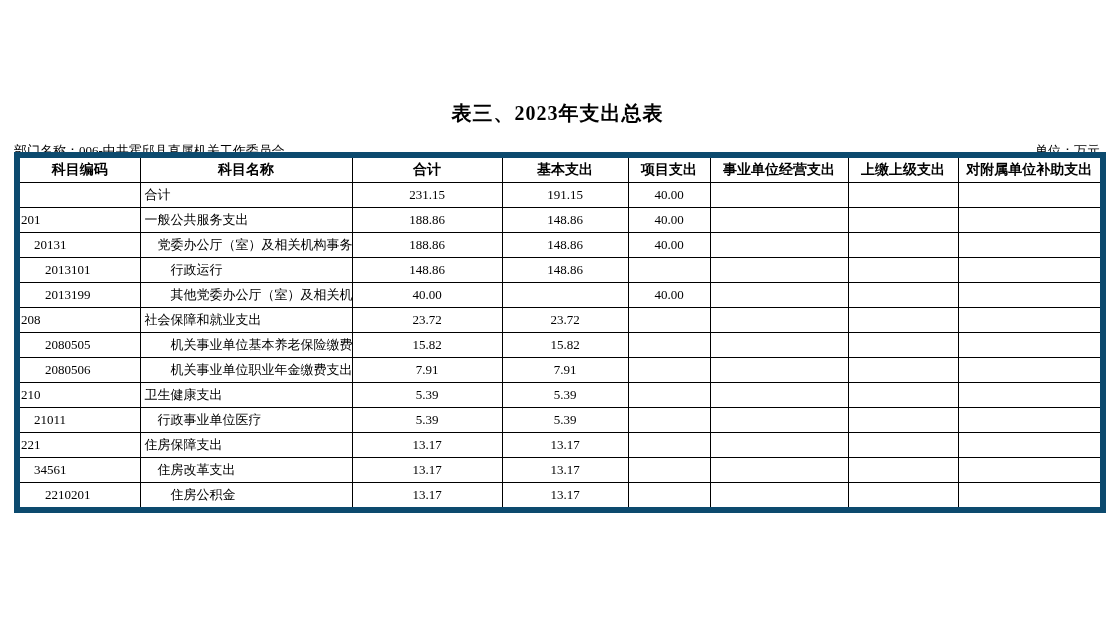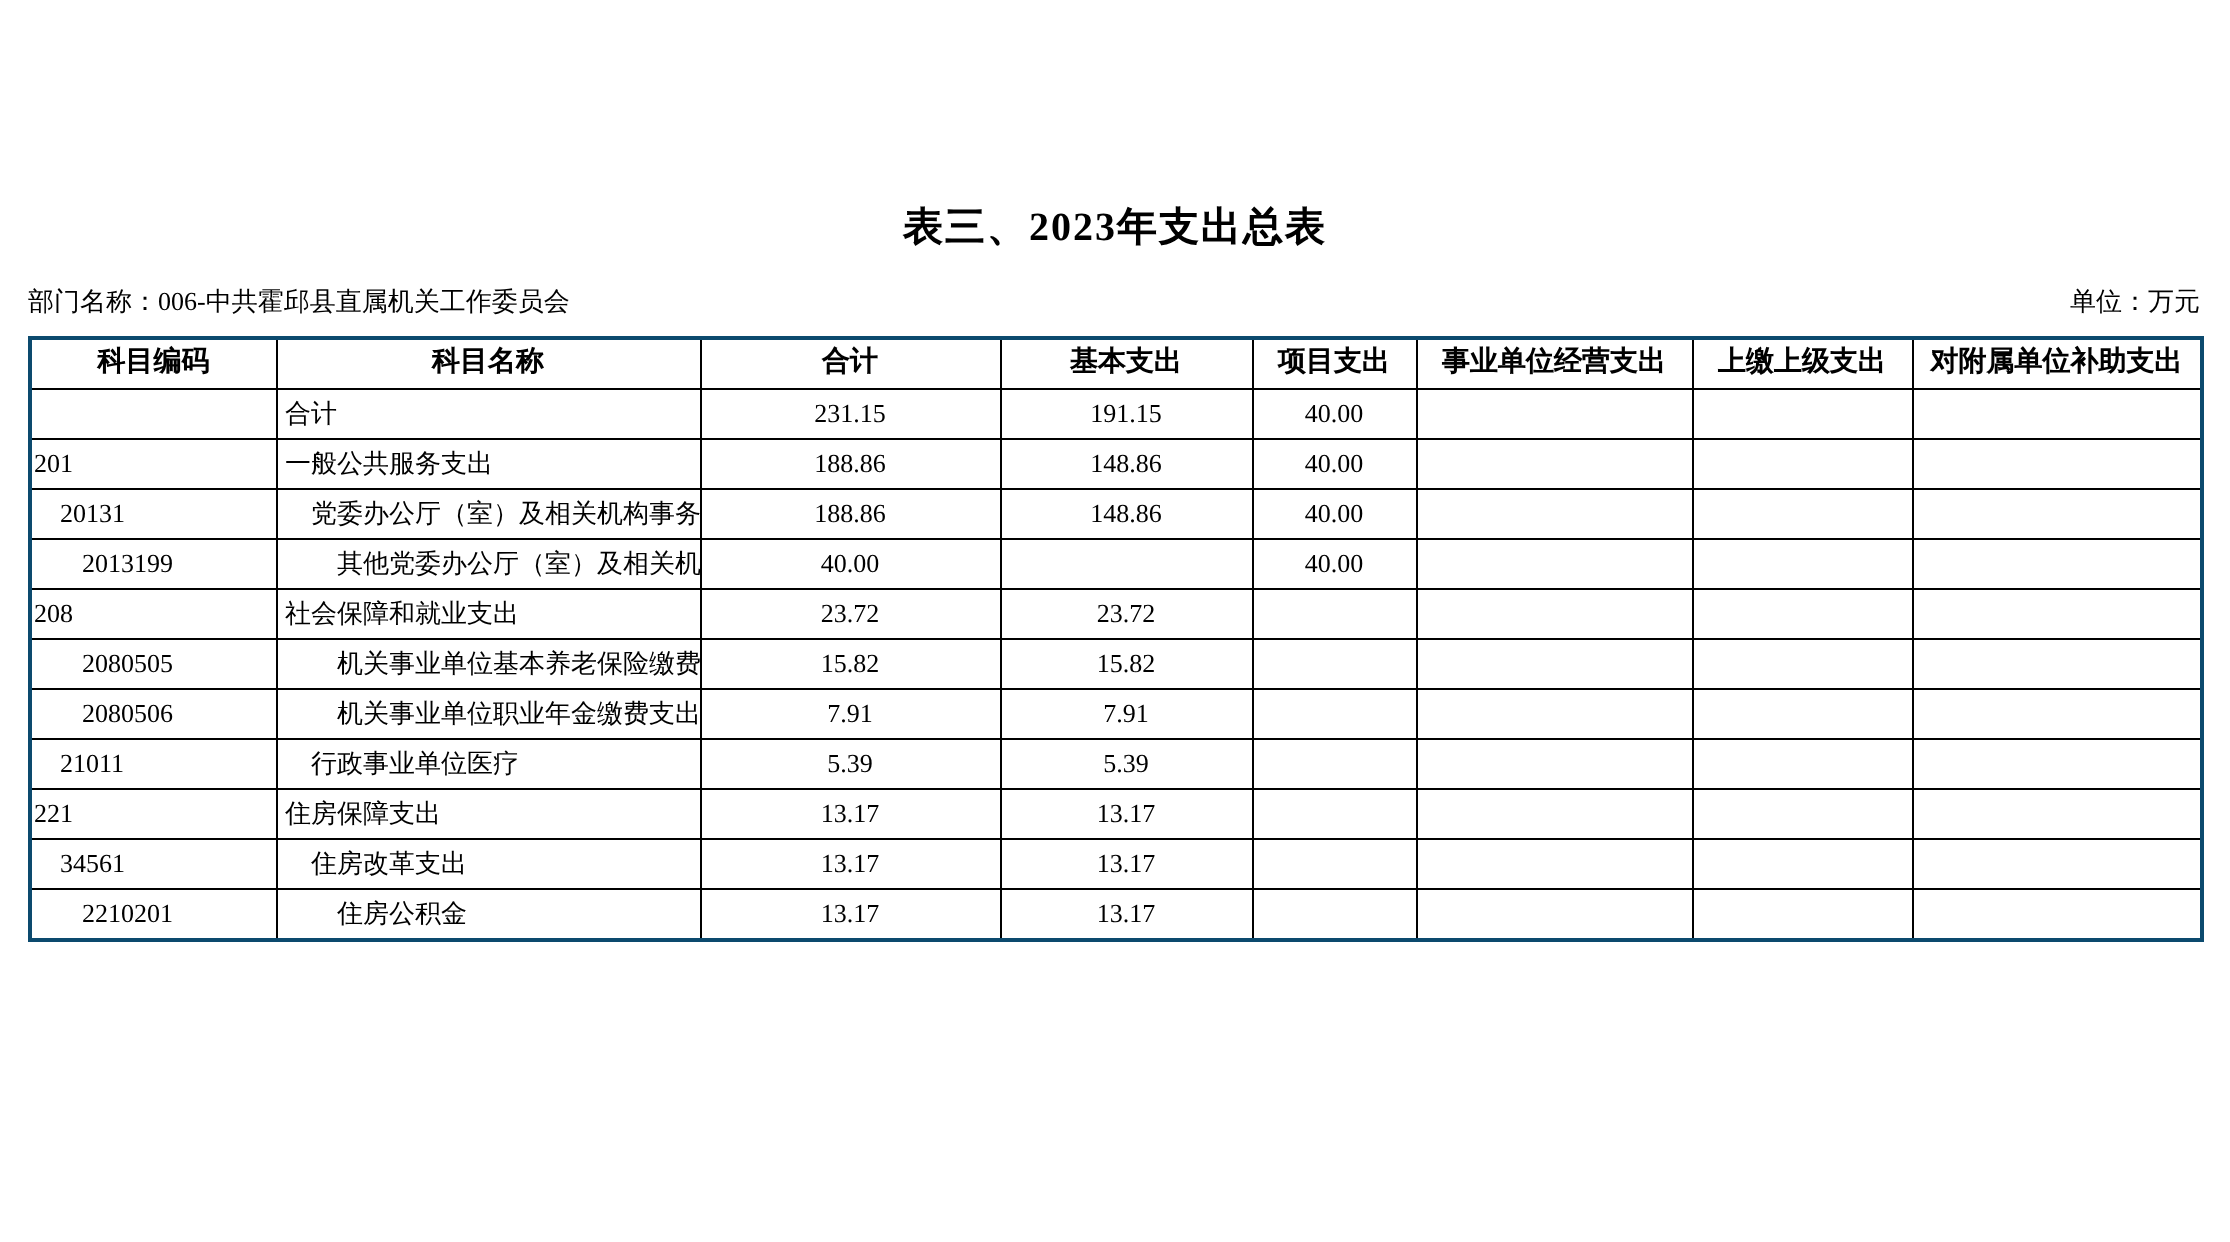--- a/index.html
+++ b/index.html
@@ -31,26 +31,26 @@
     top: 142px;
     left: 14px;
     width: 1086px;
     display: flex;
     justify-content: space-between;
     font-size: 13px;
     line-height: 18px;
   }
   table.budget-table {
     position: absolute;
-    top: 168px;
+    top: 152px;
     left: 14px;
     width: 1086px;
     border-collapse: collapse;
     table-layout: fixed;
-    border: 2px solid #0c4a6e;
+    border: 6px solid #0c4a6e;
   }
   .budget-table th,
   .budget-table td {
     border: 1px solid #000000;
     height: 24px;
     padding: 0;
     font-size: 13px;
     line-height: 24px;
     white-space: nowrap;
     overflow: hidden;
@@ -131,20 +131,30 @@
         <td class="cell-code indent1">20131</td>
         <td class="cell-name indent1">党委办公厅（室）及相关机构事务</td>
         <td class="cell-num">188.86</td>
         <td class="cell-num">148.86</td>
         <td class="cell-num">40.00</td>
         <td class="cell-num"></td>
         <td class="cell-num"></td>
         <td class="cell-num"></td>
       </tr>
       <tr>
+        <td class="cell-code indent2">2013101</td>
+        <td class="cell-name indent2">行政运行</td>
+        <td class="cell-num">148.86</td>
+        <td class="cell-num">148.86</td>
+        <td class="cell-num"></td>
+        <td class="cell-num"></td>
+        <td class="cell-num"></td>
+        <td class="cell-num"></td>
+      </tr>
+      <tr>
         <td class="cell-code indent2">2013199</td>
         <td class="cell-name indent2">其他党委办公厅（室）及相关机构事务支出</td>
         <td class="cell-num">40.00</td>
         <td class="cell-num"></td>
         <td class="cell-num">40.00</td>
         <td class="cell-num"></td>
         <td class="cell-num"></td>
         <td class="cell-num"></td>
       </tr>
       <tr>
@@ -171,20 +181,30 @@
         <td class="cell-code indent2">2080506</td>
         <td class="cell-name indent2">机关事业单位职业年金缴费支出</td>
         <td class="cell-num">7.91</td>
         <td class="cell-num">7.91</td>
         <td class="cell-num"></td>
         <td class="cell-num"></td>
         <td class="cell-num"></td>
         <td class="cell-num"></td>
       </tr>
       <tr>
+        <td class="cell-code indent0">210</td>
+        <td class="cell-name indent0">卫生健康支出</td>
+        <td class="cell-num">5.39</td>
+        <td class="cell-num">5.39</td>
+        <td class="cell-num"></td>
+        <td class="cell-num"></td>
+        <td class="cell-num"></td>
+        <td class="cell-num"></td>
+      </tr>
+      <tr>
         <td class="cell-code indent1">21011</td>
         <td class="cell-name indent1">行政事业单位医疗</td>
         <td class="cell-num">5.39</td>
         <td class="cell-num">5.39</td>
         <td class="cell-num"></td>
         <td class="cell-num"></td>
         <td class="cell-num"></td>
         <td class="cell-num"></td>
       </tr>
       <tr>

